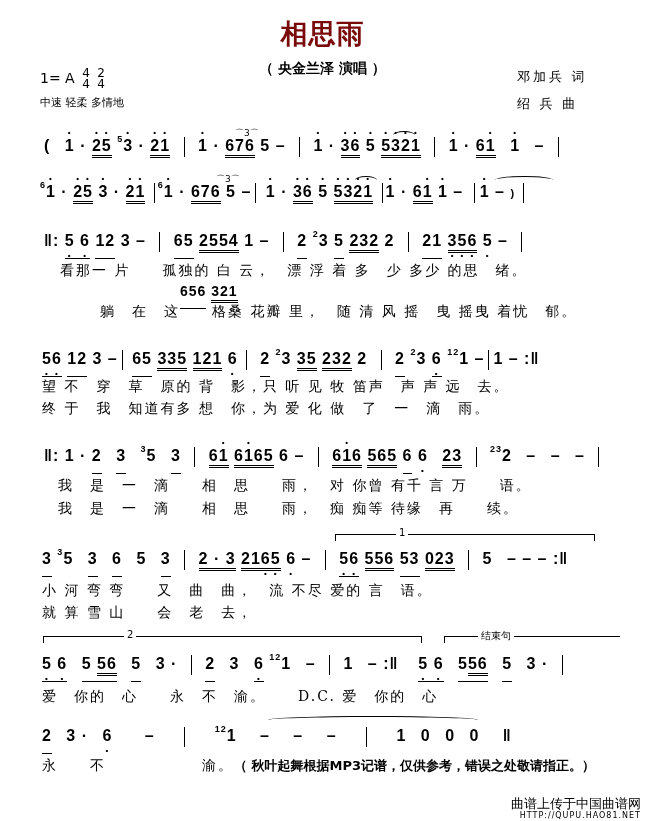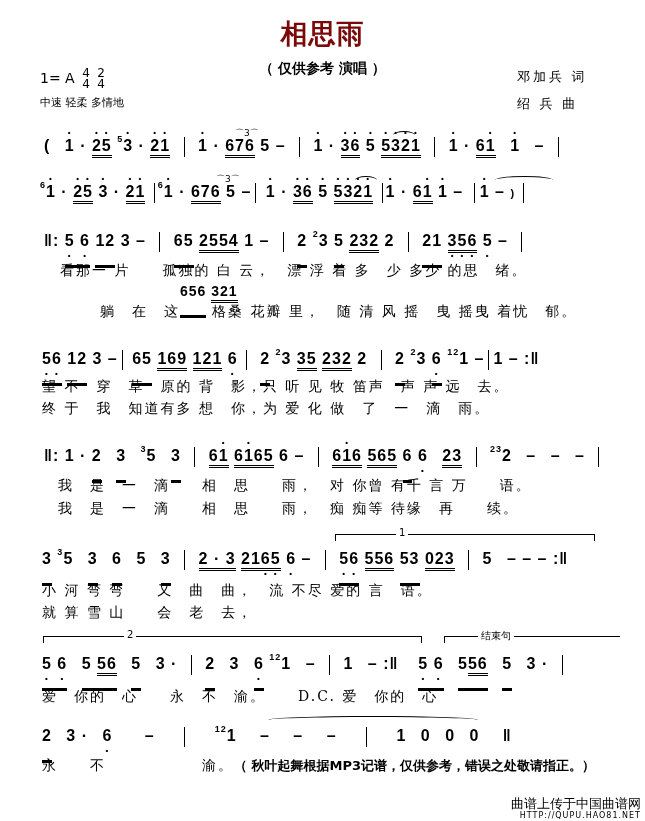--- a/index.html
+++ b/index.html
@@ -10,37 +10,37 @@
   .singer { left: 0; width: 645px; top: 60px; text-align: center; font-size: 14px; font-weight: bold; }
   .key { left: 40px; top: 68px; font-size: 14px; }
   .key .frac { display: inline-block; vertical-align: middle; text-align: center; font-size: 12px; line-height: 11px; margin-left: 3px; }
   .tempo { left: 40px; top: 95px; font-size: 11px; }
   .credit { left: 517px; font-size: 13px; font-family: Liberation Sans, sans-serif; letter-spacing: 3px; }
   .nrow { font-size: 16px; font-weight: bold; font-family: "Liberation Sans", sans-serif; letter-spacing: 1px; }
   .lyr { font-size: 14px; font-family: "DejaVu Serif", "Liberation Serif", serif; letter-spacing: 2px; }
   .note { position: relative; display: inline-block; }
   .dot-above::before { content: "•"; position: absolute; top: -9px; left: 50%; transform: translateX(-50%); font-size: 8px; }
   .dot-below::after { content: "•"; position: absolute; bottom: -10px; left: 50%; transform: translateX(-50%); font-size: 8px; }
-  .u1 { border-bottom: 3px solid #000000; padding-bottom: 16px; margin-top: 44px; }
+  .u1 { border-bottom: 1px solid #000000; padding-bottom: 9px; margin-top: 44px; }
   .u2 { border-bottom: 3px double #000; padding-bottom: 1px; }
   .bar { display: inline-block; width: 1px; height: 20px; background: #000; vertical-align: middle; margin: 0 8px; }
   .grace { font-size: 9px; vertical-align: top; position: relative; top: -3px; }
   .arc { position: absolute; height: 7px; border-top: 1px solid #000; border-radius: 50% 50% 0 0; }
   .bracket { position: absolute; border-top: 1px solid #000; border-left: 1px solid #000; border-right: 1px solid #000; height: 6px; }
   .bracket-label { position: absolute; top: -8px; background: #fff; padding: 0 3px; font-size: 10px; }
   .note-foot { font-size: 13px; font-weight: bold; font-family: "DejaVu Sans", sans-serif; letter-spacing: 0; }
   .footer1 { right: 4px; top: 795px; font-size: 13px; }
   .footer2 { right: 4px; top: 811px; font-size: 8px; letter-spacing: 1px; }
   .sp { display: inline-block; width: 9px; }
 </style>
 </head>
 <body>
 
 <div class="abs title">相思雨</div>
-<div class="abs singer">（ 仅供参考 演唱 ）</div>
+<div class="abs singer">（ 央金兰泽 演唱 ）</div>
 <div class="abs key">
   <span>1= A</span>
   <span class="frac"><span>4</span><br><span>4</span></span>
   <span class="frac"><span>2</span><br><span>4</span></span>
 </div>
 <div class="abs tempo">中速 轻柔 多情地</div>
 <div class="abs credit" style="top:68px">邓加兵 词</div>
 <div class="abs credit" style="top:95px">绍 兵 曲</div>
 
 <div class="abs nrow" style="left:44px; top:137px;">
@@ -78,21 +78,21 @@
   <span class="bar"></span>
   <span class="u1">21</span> <span class="u2"><span class="note dot-below">3</span><span class="note dot-below">5</span><span class="note dot-below">6</span></span> <span class="note dot-below">5</span> –
   <span class="bar"></span>
 </div>
 <div class="abs lyr" style="left:60px; top:262px;">看那一 片　　孤独的 白 云，　漂 浮 着 多　少 多少 的思　绪。</div>
 <div class="abs nrow" style="left:180px; top:283px; font-size:14px;"><span class="u1">656</span> <span class="u2">321</span></div>
 <div class="abs lyr" style="left:76px; top:303px;margin-left:24px;">躺　在　这　　格桑 花瓣 里，　随 清 风 摇　曳 摇曳 着忧　郁。</div>
 
 <div class="abs nrow" style="left:42px; top:350px;">
   <span class="u1"><span class="note dot-below">5</span><span class="note dot-below">6</span></span> <span class="u1">12</span> 3 –<span class="bar" style="margin:0 4px"></span>
-  <span class="u1">65</span> <span class="u2">169</span> <span class="u2">121</span> <span class="note dot-below">6</span><span class="bar"></span>
+  <span class="u1">65</span> <span class="u2">335</span> <span class="u2">121</span> <span class="note dot-below">6</span><span class="bar"></span>
   <span class="u1">2</span> <span class="grace">2</span>3 <span class="u2">35</span> <span class="u2">232</span> 2
   <span class="bar"></span>
   <span class="u1">2</span> <span class="grace">2</span>3 <span class="u1"><span class="note dot-below">6</span></span> <span class="grace">12</span>1 –<span class="bar" style="margin:0 4px"></span>1 – :‖
 </div>
 <div class="abs lyr" style="left:42px; top:378px;">望 不　穿　草　原的 背　影，只 听 见 牧 笛声　声 声 远　去。</div>
 <div class="abs lyr" style="left:42px; top:400px;">终 于　我　知道有多 想　你，为 爱 化 做　了　一　滴　雨。</div>
 
 <div class="abs nrow" style="left:44px; top:447px;">
   <span>‖:</span> 1 · <span class="u1">2</span> <span class="sp"></span><span class="u1">3</span> <span class="sp"></span><span class="grace">3</span>5 <span class="sp"></span><span class="u1">3</span>
   <span class="bar"></span>

